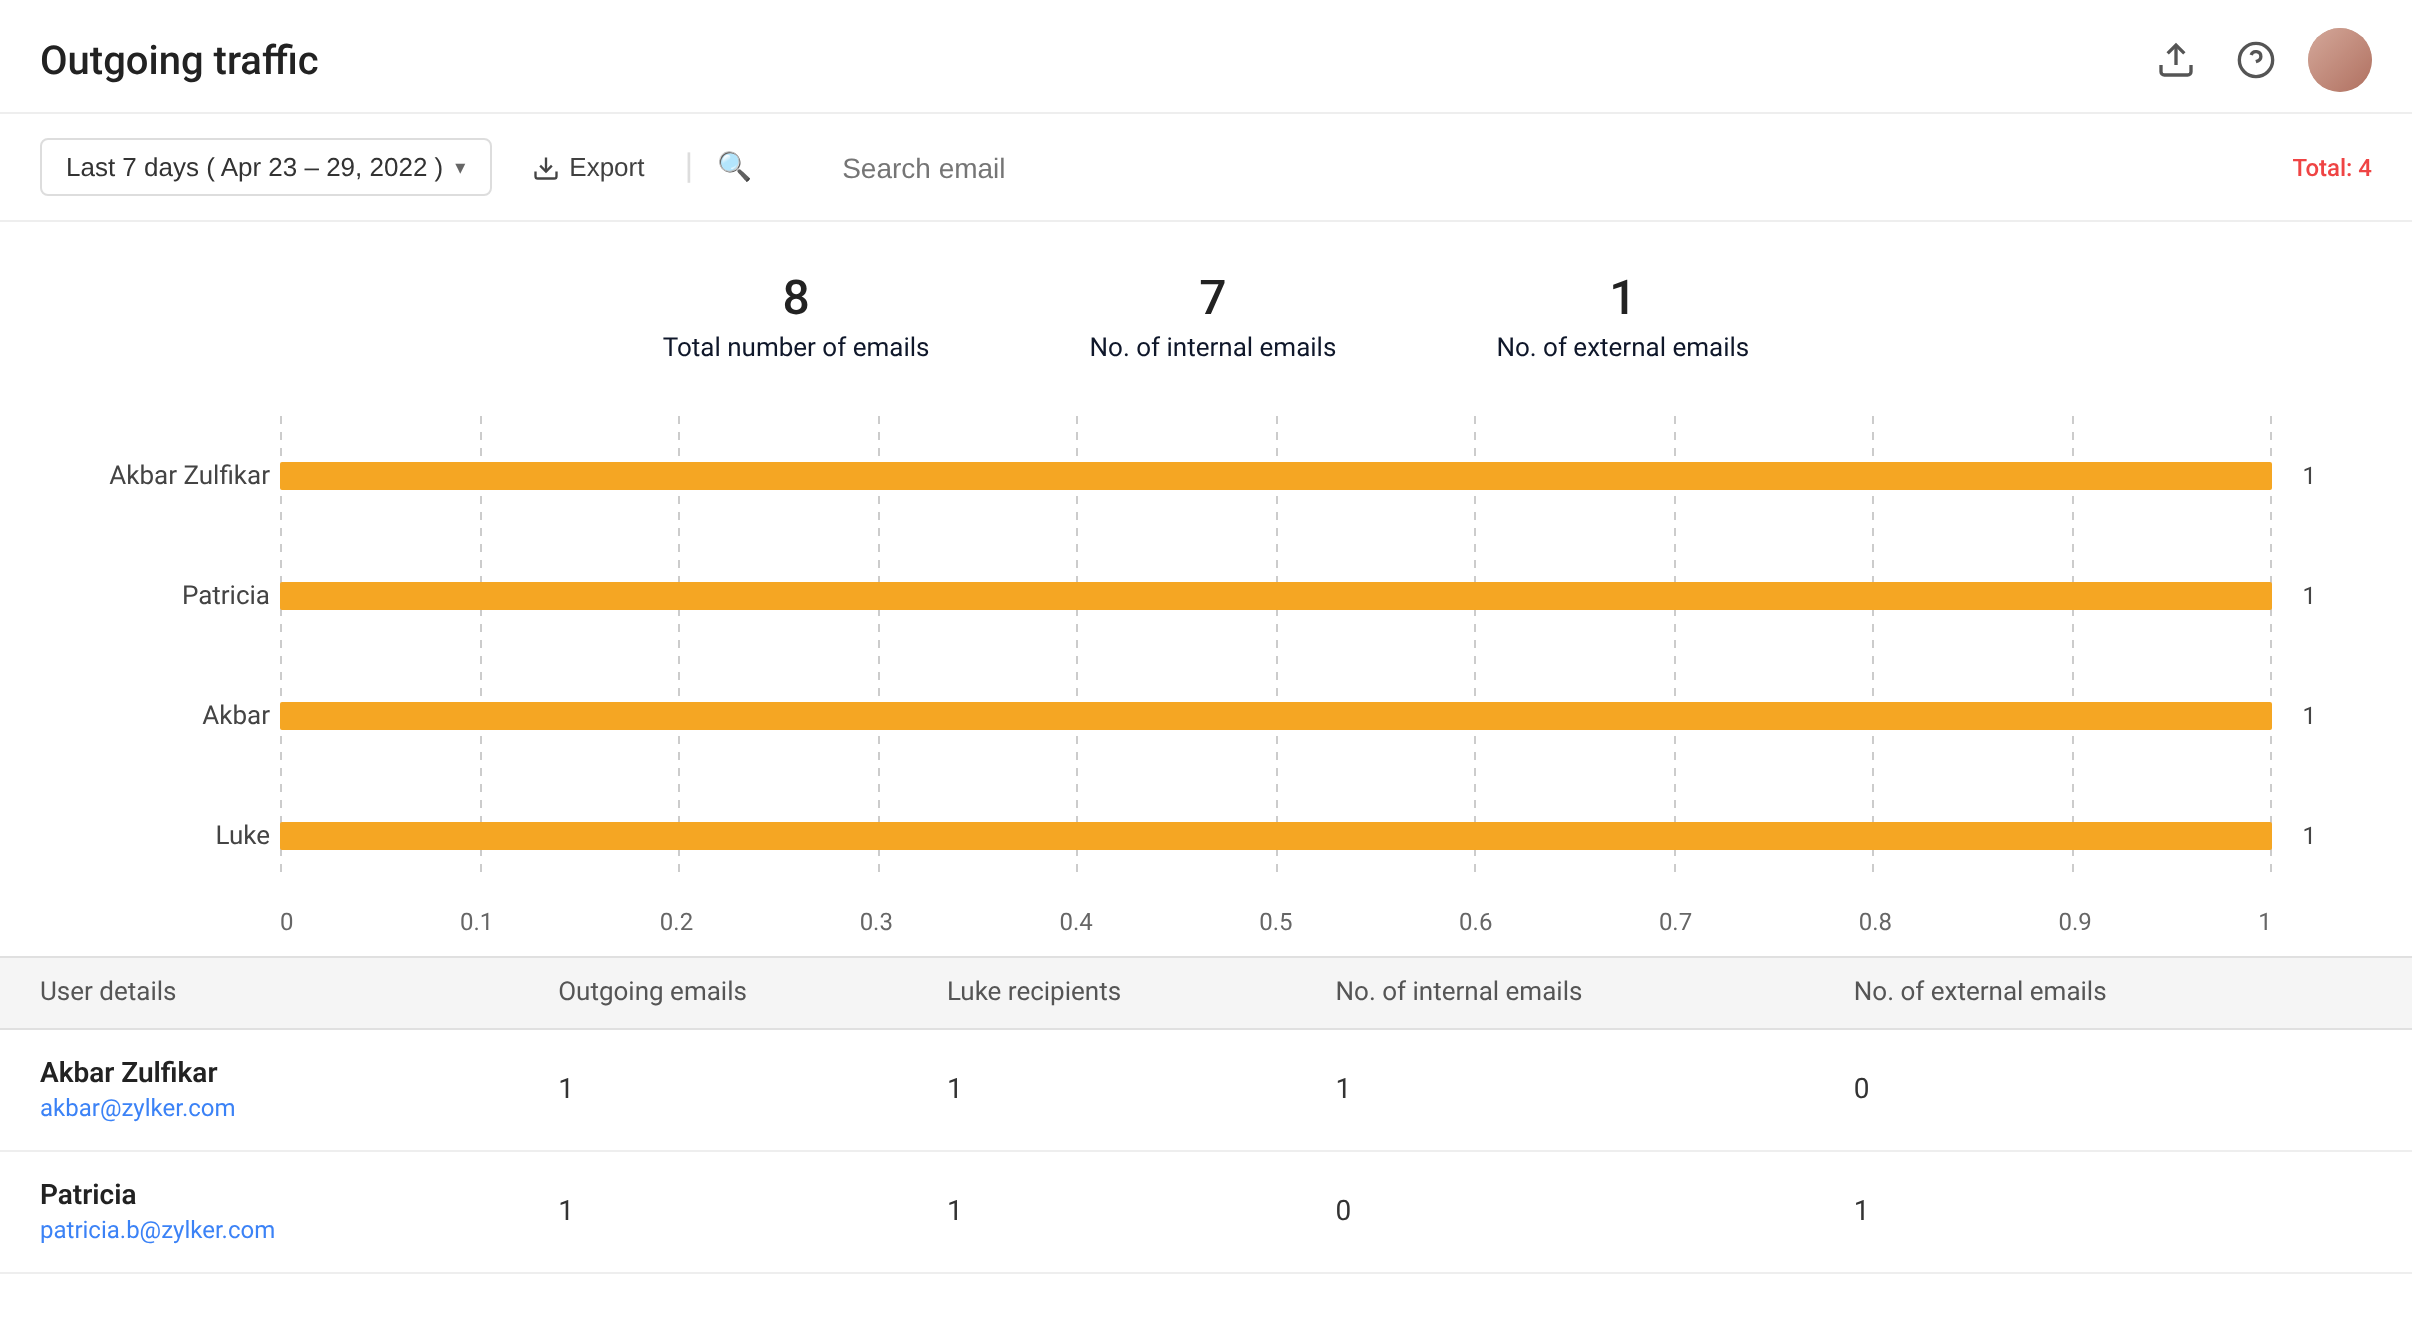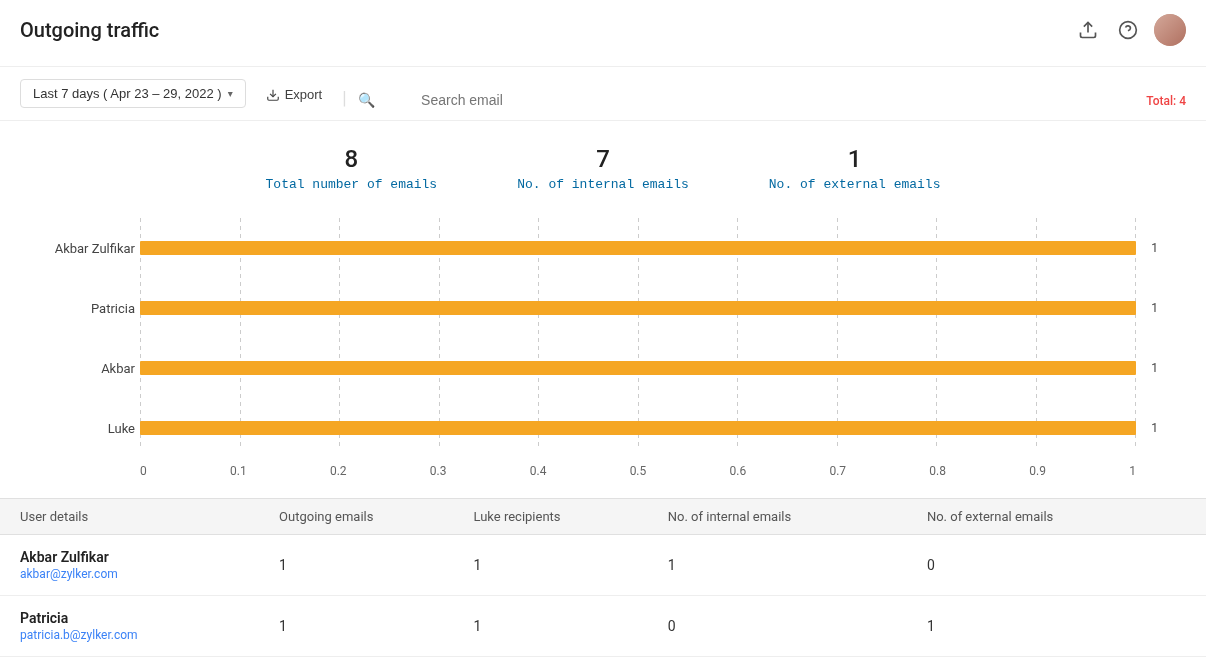--- a/index.html
+++ b/index.html
@@ -2,32 +2,32 @@
 <html><head>
   <meta charset="utf-8">
   <style>
     * { box-sizing: border-box; margin: 0; padding: 0; }
     body { font-family: -apple-system, BlinkMacSystemFont, 'Segoe UI', Roboto, sans-serif; background: #fff; color: #333; font-size: 14px; }
 
     .header {
       display: flex;
       align-items: center;
       justify-content: space-between;
-      padding: 14px 20px 20px 20px;
+      padding: 14px 20px 10px 20px;
       border-bottom: 1px solid #eee;
     }
     .header-title { font-size: 20px; font-weight: 500; color: #222; }
     .header-icons { display: flex; align-items: center; gap: 12px; }
     .header-icon { width: 28px; height: 28px; display: flex; align-items: center; justify-content: center; cursor: pointer; color: #666; }
     .avatar { width: 32px; height: 32px; border-radius: 50%; background: #c8a090; overflow: hidden; display: flex; align-items: center; justify-content: center; }
     .avatar-img { width: 32px; height: 32px; border-radius: 50%; background: linear-gradient(135deg, #d4a89a 0%, #b07060 100%); }
 
     .toolbar {
       display: flex;
-      align-items: flex-end;
+      align-items: center;
       padding: 12px 20px;
       border-bottom: 1px solid #eee;
       gap: 12px;
     }
     .date-filter {
       display: flex;
       align-items: center;
       gap: 6px;
       border: 1px solid #ddd;
       border-radius: 4px;
@@ -70,21 +70,21 @@
     .total-label { margin-left: auto; font-size: 12px; color: #ef4444; font-weight: 500; }
 
     .stats-row {
       display: flex;
       justify-content: center;
       gap: 80px;
       padding: 24px 0 16px 0;
       text-align: center;
     }
     .stat-number { font-size: 24px; font-weight: 500; color: #222; }
-    .stat-label { font-size: 13px; color: #0369a1; margin-top: 4px; font-family: Liberation Mono, monospace; }
+    .stat-label { font-size: 13px; color: #0f172a; margin-top: 4px; }
 
     .chart-area {
       padding: 10px 40px 10px 20px;
       position: relative;
     }
     .chart-inner {
       position: relative;
       margin-left: 120px;
       margin-right: 30px;
     }
@@ -142,21 +142,20 @@
     .x-axis {
       display: flex;
       justify-content: space-between;
       padding-top: 6px;
       font-size: 12px;
       color: #666;
     }
 
     .table-container {
       border-top: 1px solid #e0e0e0;
-      margin-top: 10px;
     }
     .table-header {
       display: grid;
       grid-template-columns: 2fr 1.5fr 1.5fr 2fr 2fr;
       background: #f5f5f5;
       padding: 10px 20px;
       font-size: 13px;
       color: #555;
       border-bottom: 1px solid #e0e0e0;
     }

